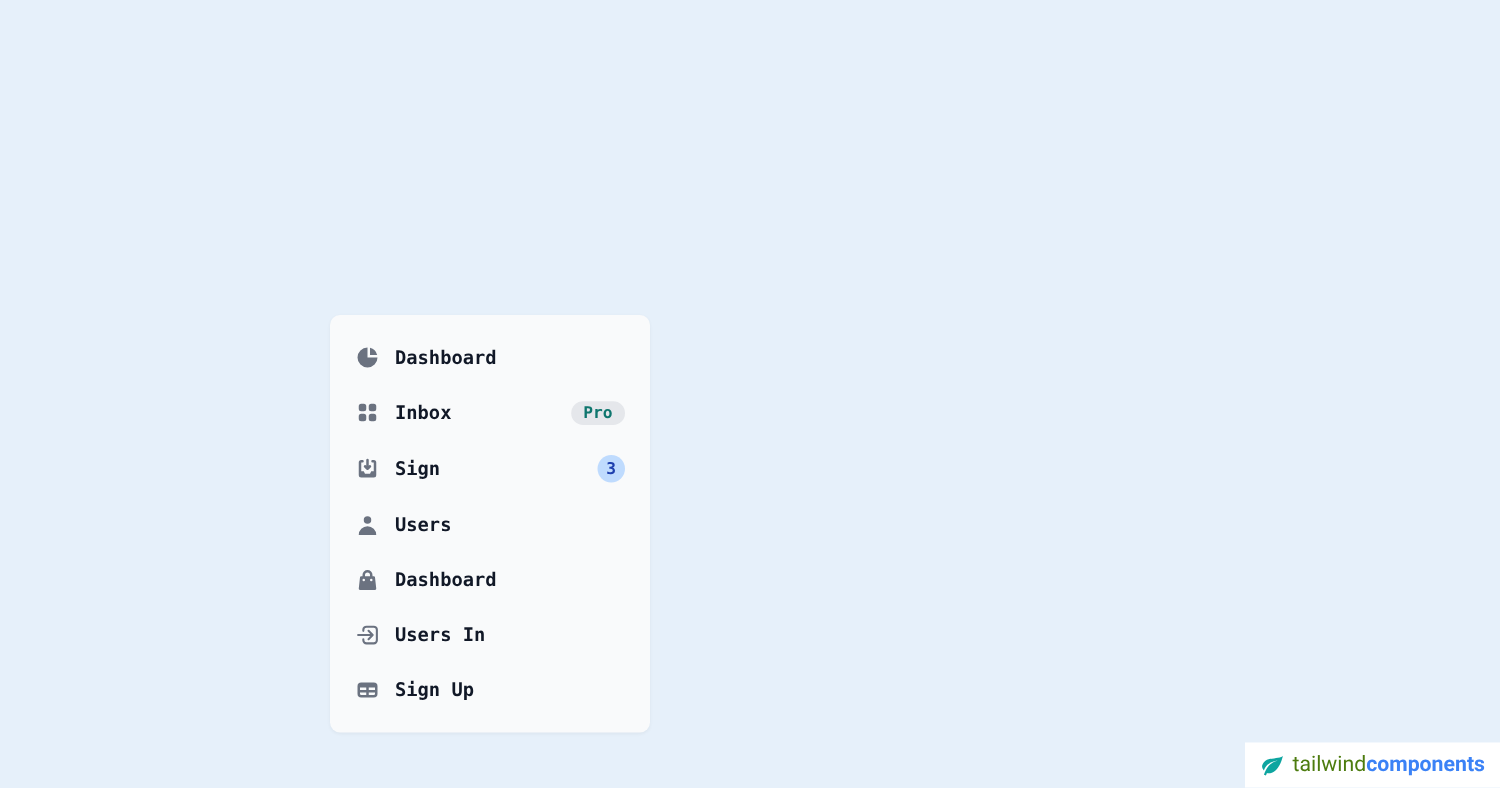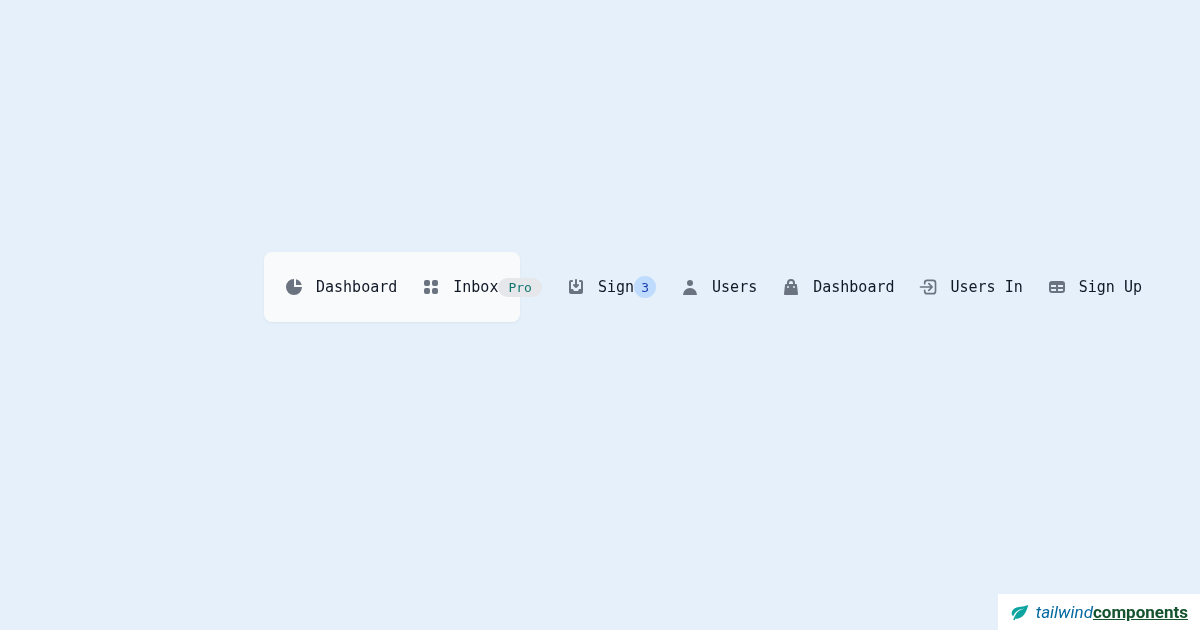--- a/index.html
+++ b/index.html
@@ -21,21 +21,23 @@
       top: 252px;
       width: 256px;
       background: #f9fafb;
       border-radius: 8px;
       padding: 16px 12px;
       box-shadow: 0 1px 3px rgba(0,0,0,0.05);
     }
     .nav-list {
       list-style: none;
       display: flex;
+      flex-direction: column;
       gap: 8px;
+      font-weight: bold;
     }
     .nav-item {
       display: flex;
       align-items: center;
       padding: 8px 8px;
       border-radius: 6px;
       cursor: pointer;
       color: #111827;
     }
     .nav-icon {
@@ -83,27 +85,25 @@
       font-family: -apple-system, BlinkMacSystemFont, "Segoe UI", Roboto, sans-serif;
       font-size: 17px;
     }
     .brand-icon {
       width: 20px;
       height: 20px;
       color: #0ea5a0;
     }
     .brand-light {
       font-weight: 400;
-      color: #0369a1;
-      font-style: italic;
+      color: #4d7c0f;
     }
     .brand-bold {
       font-weight: 700;
-      color: #14532d;
-      text-decoration: underline;
+      color: #3b82f6;
     }
   </style>
 </head>
 <body>
 
 <aside class="sidebar">
   <ul class="nav-list">
 
     <li class="nav-item">
       <svg class="nav-icon" fill="currentColor" viewBox="0 0 20 20">

